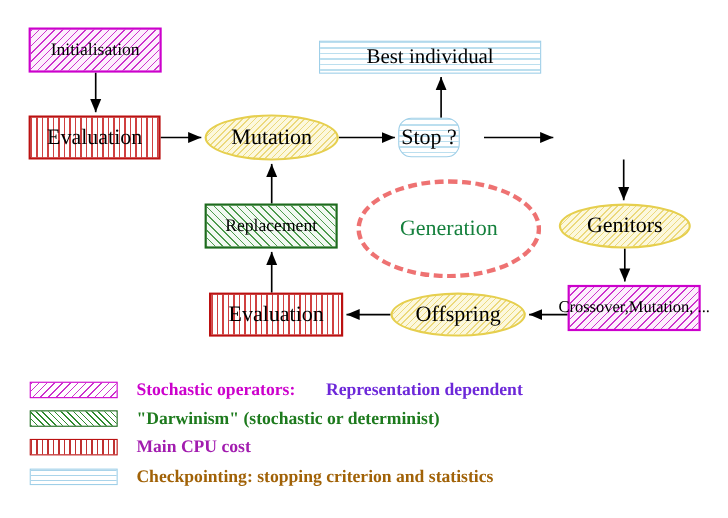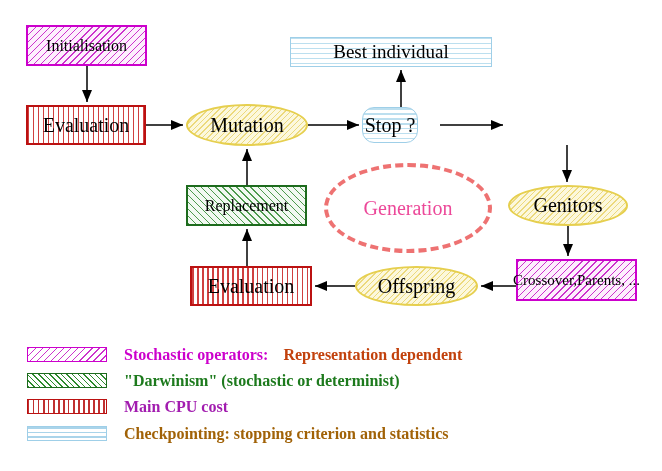--- a/index.html
+++ b/index.html
@@ -43,36 +43,36 @@
   #parents     { left:186px; top:104px; width:122px; height:42px; font-size:20px; }
   #stop        { left:362px; top:107px; width:56px;  height:36px; font-size:20px; border-radius:12px; }
   #selection   { left:506px; top:104px; width:120px; height:41px; font-size:20px; }
   #replacement { left:186px; top:185px; width:121px; height:41px; font-size:16px; }
   #genitors    { left:508px; top:185px; width:120px; height:41px; font-size:20px; }
   #eval-bot    { left:190px; top:266px; width:122px; height:40px; font-size:20px; }
   #offspring   { left:355px; top:266px; width:123px; height:40px; font-size:20px; }
   #crossover   { left:516px; top:259px; width:121px; height:42px; font-size:15px;
                  flex-direction:row; line-height:1.25; }
   #generation  { left:324px; top:163px; width:168px; height:90px; font-size:20px;
-                 color:#ec4899; border:4px dashed #ee7272; border-radius:50%; background:transparent; }
+                 color:#15803d; border:4px dashed #ee7272; border-radius:50%; background:transparent; }
 
   
   .swatch { position:absolute; left:27px; width:80px; height:15px; box-sizing:border-box; }
   #sw-stochastic { top:347px; border:1px solid #cc00cc;
     background:repeating-linear-gradient(135deg,#cc33cc 0 1px,#fff 1px 5px); }
   #sw-darwinism  { top:373px; border:1px solid #1d6b1d;
     background:repeating-linear-gradient(45deg,#2e8b2e 0 1px,#fff 1px 4px); }
   #sw-cpu        { top:399px; border:1px solid #bb1111;
     background:repeating-linear-gradient(90deg,#c03030 0 1.5px,#fff 1.5px 5px); }
   #sw-checkpoint { top:426px; border:1px solid #9fcfe8;
     background:repeating-linear-gradient(180deg,#aad4ea 0 1.5px,#fff 1.5px 4.5px); }
 
   .legend-text { position:absolute; left:124px; font-size:16px; font-weight:600; white-space:nowrap; }
   #lt-stochastic { top:346px; color:#cc00cc; }
-  #lt-stochastic .suffix { color:#c2410c; margin-left:15px; }
+  #lt-stochastic .suffix { color:#6d28d9; margin-left:28px; }
   #lt-darwinism  { top:372px; color:#1d7a1d; }
   #lt-cpu        { top:398px; color:#a21caf; }
   #lt-checkpoint { top:425px; color:#a16207; }
 </style>
 </head>
 <body>
 
 <div id="stage">
 
   <svg class="arrows" width="662" height="471" viewBox="0 0 662 471">
@@ -110,21 +110,21 @@
   <div id="generation" class="node">Generation</div>
 
   <div id="genitors" class="node hatch-yellow">Genitors</div>
 
   <div id="eval-bot" class="node stripes-red">Evaluation</div>
 
   <div id="offspring" class="node hatch-yellow">Offspring</div>
 
   <div id="crossover" class="node hatch-magenta">
     <span>Crossover,</span>
-    <span>Parents, ...</span>
+    <span>Mutation, ...</span>
   </div>
 
   <div id="sw-stochastic" class="swatch"></div>
   <div id="sw-darwinism" class="swatch"></div>
   <div id="sw-cpu" class="swatch"></div>
   <div id="sw-checkpoint" class="swatch"></div>
 
   <div id="lt-stochastic" class="legend-text">
     <span class="label">Stochastic operators:</span><span class="suffix">Representation dependent</span>
   </div>

